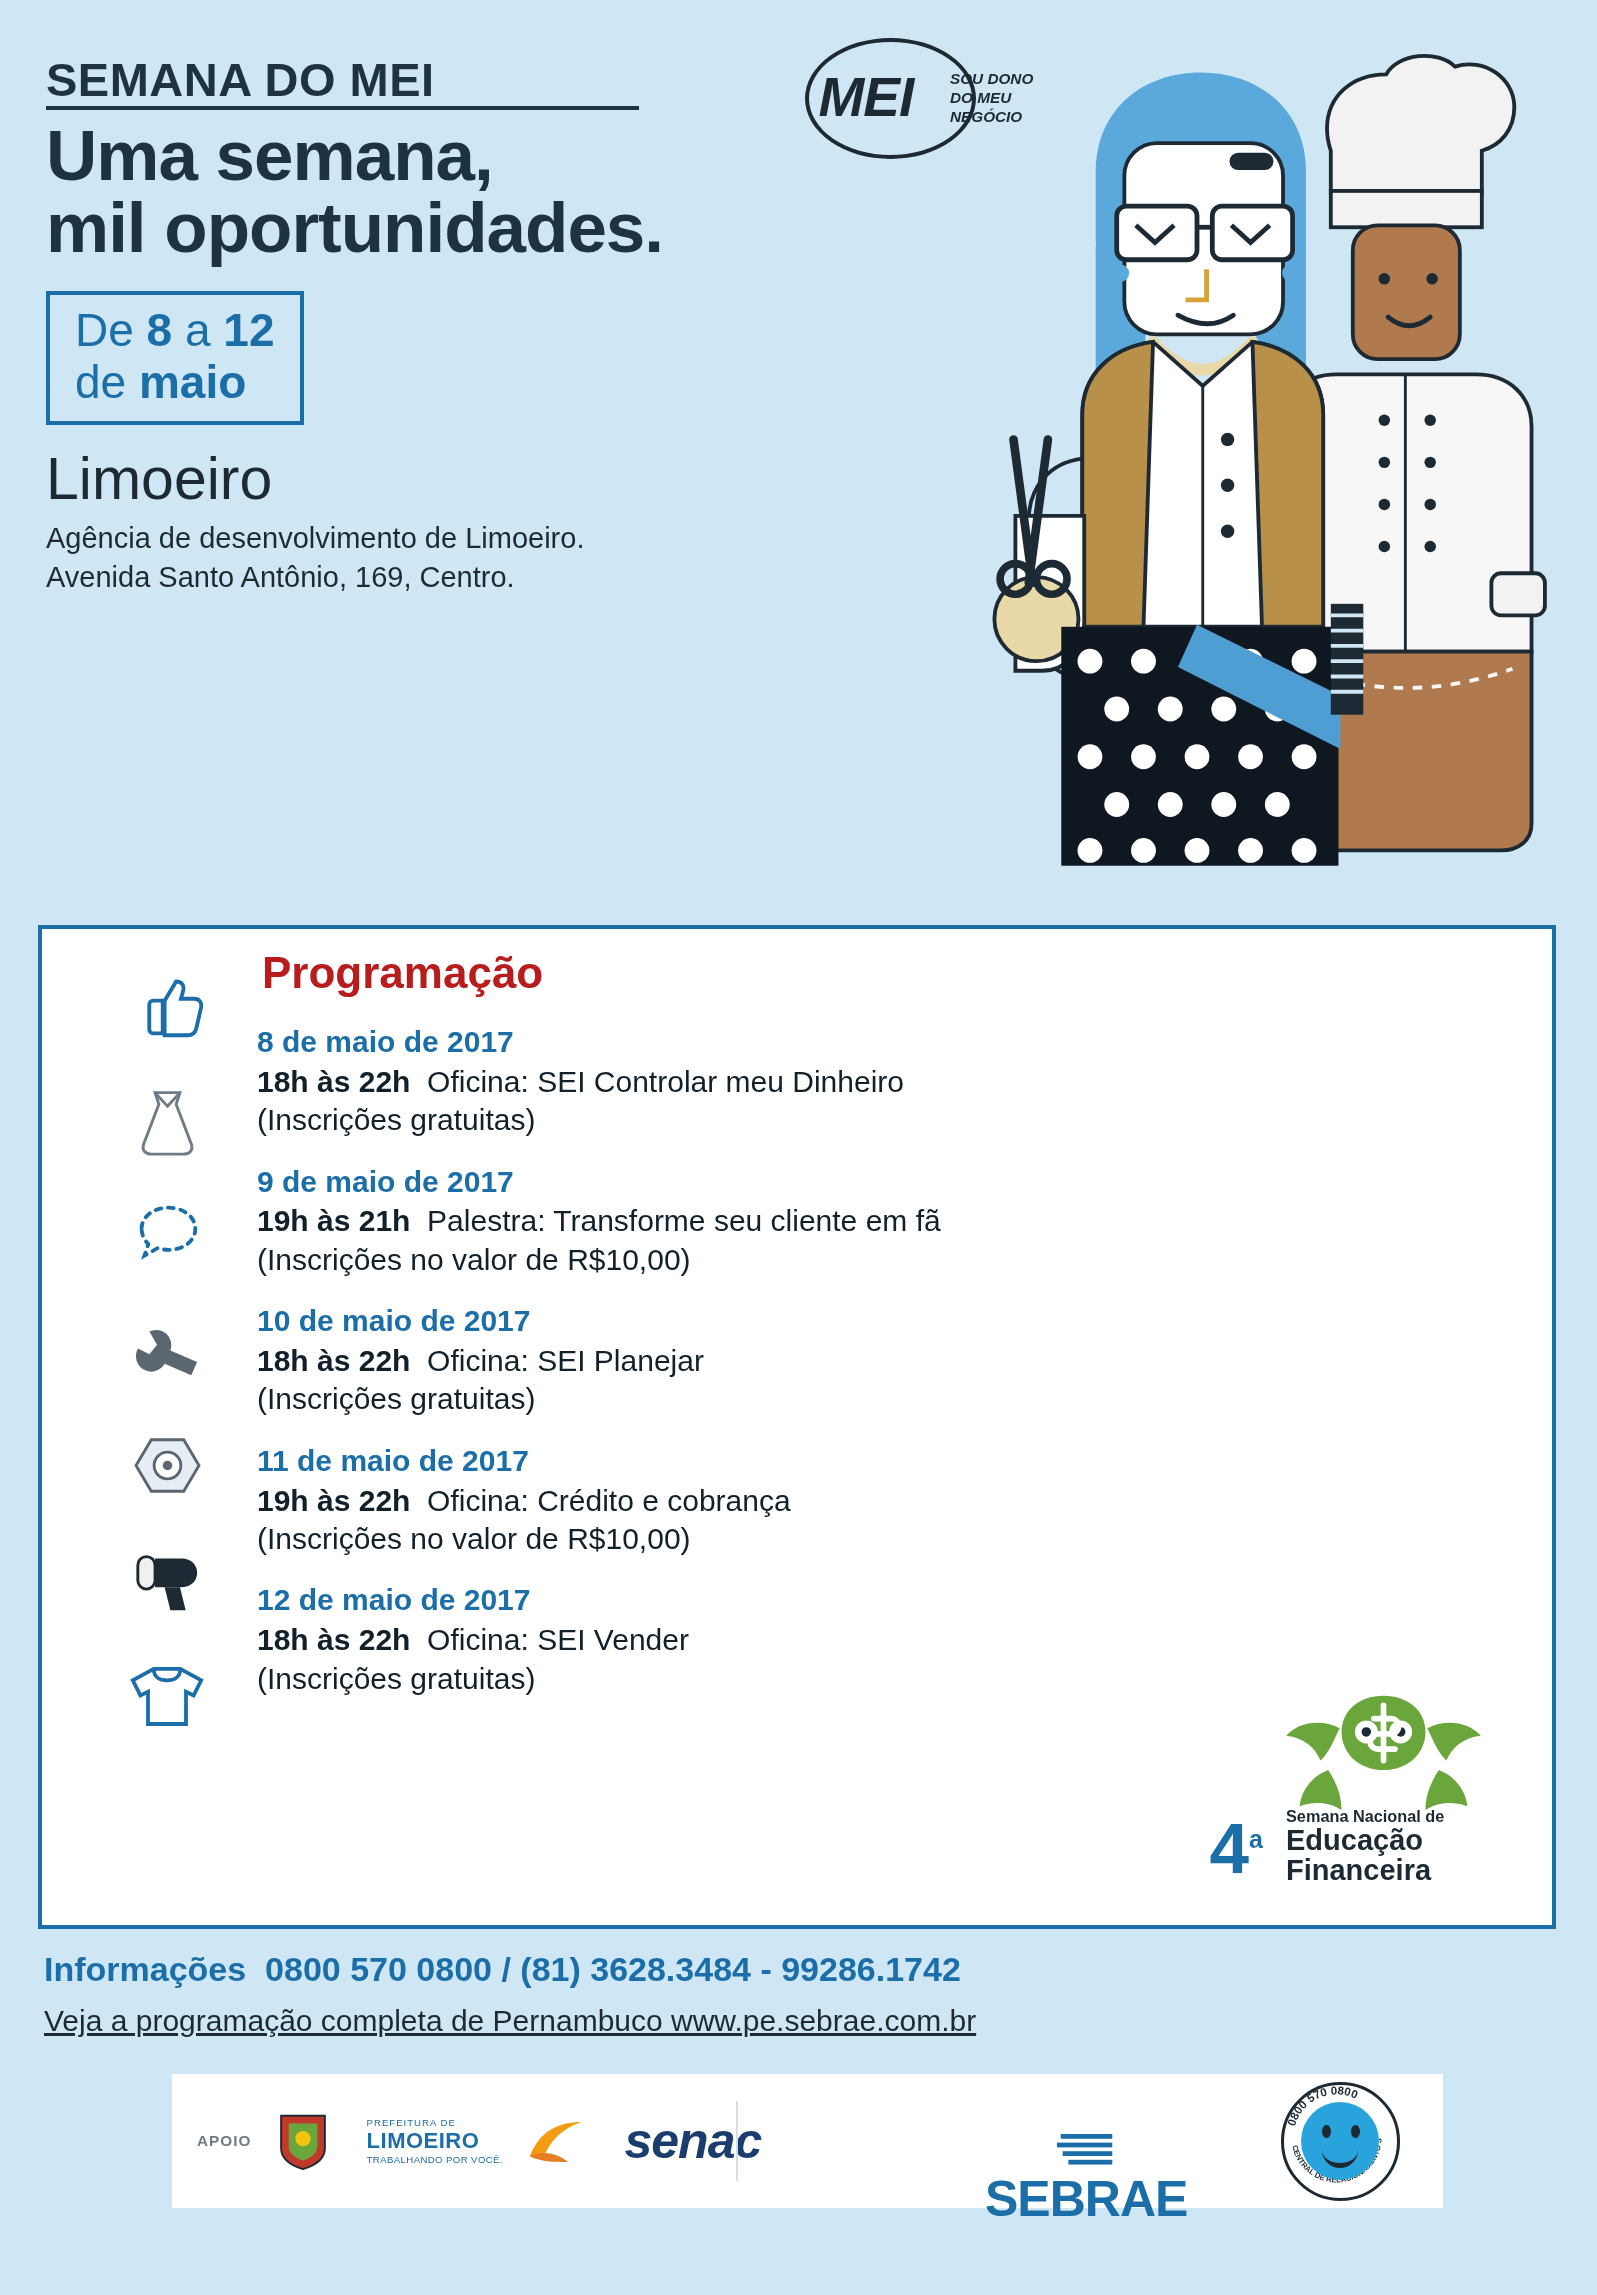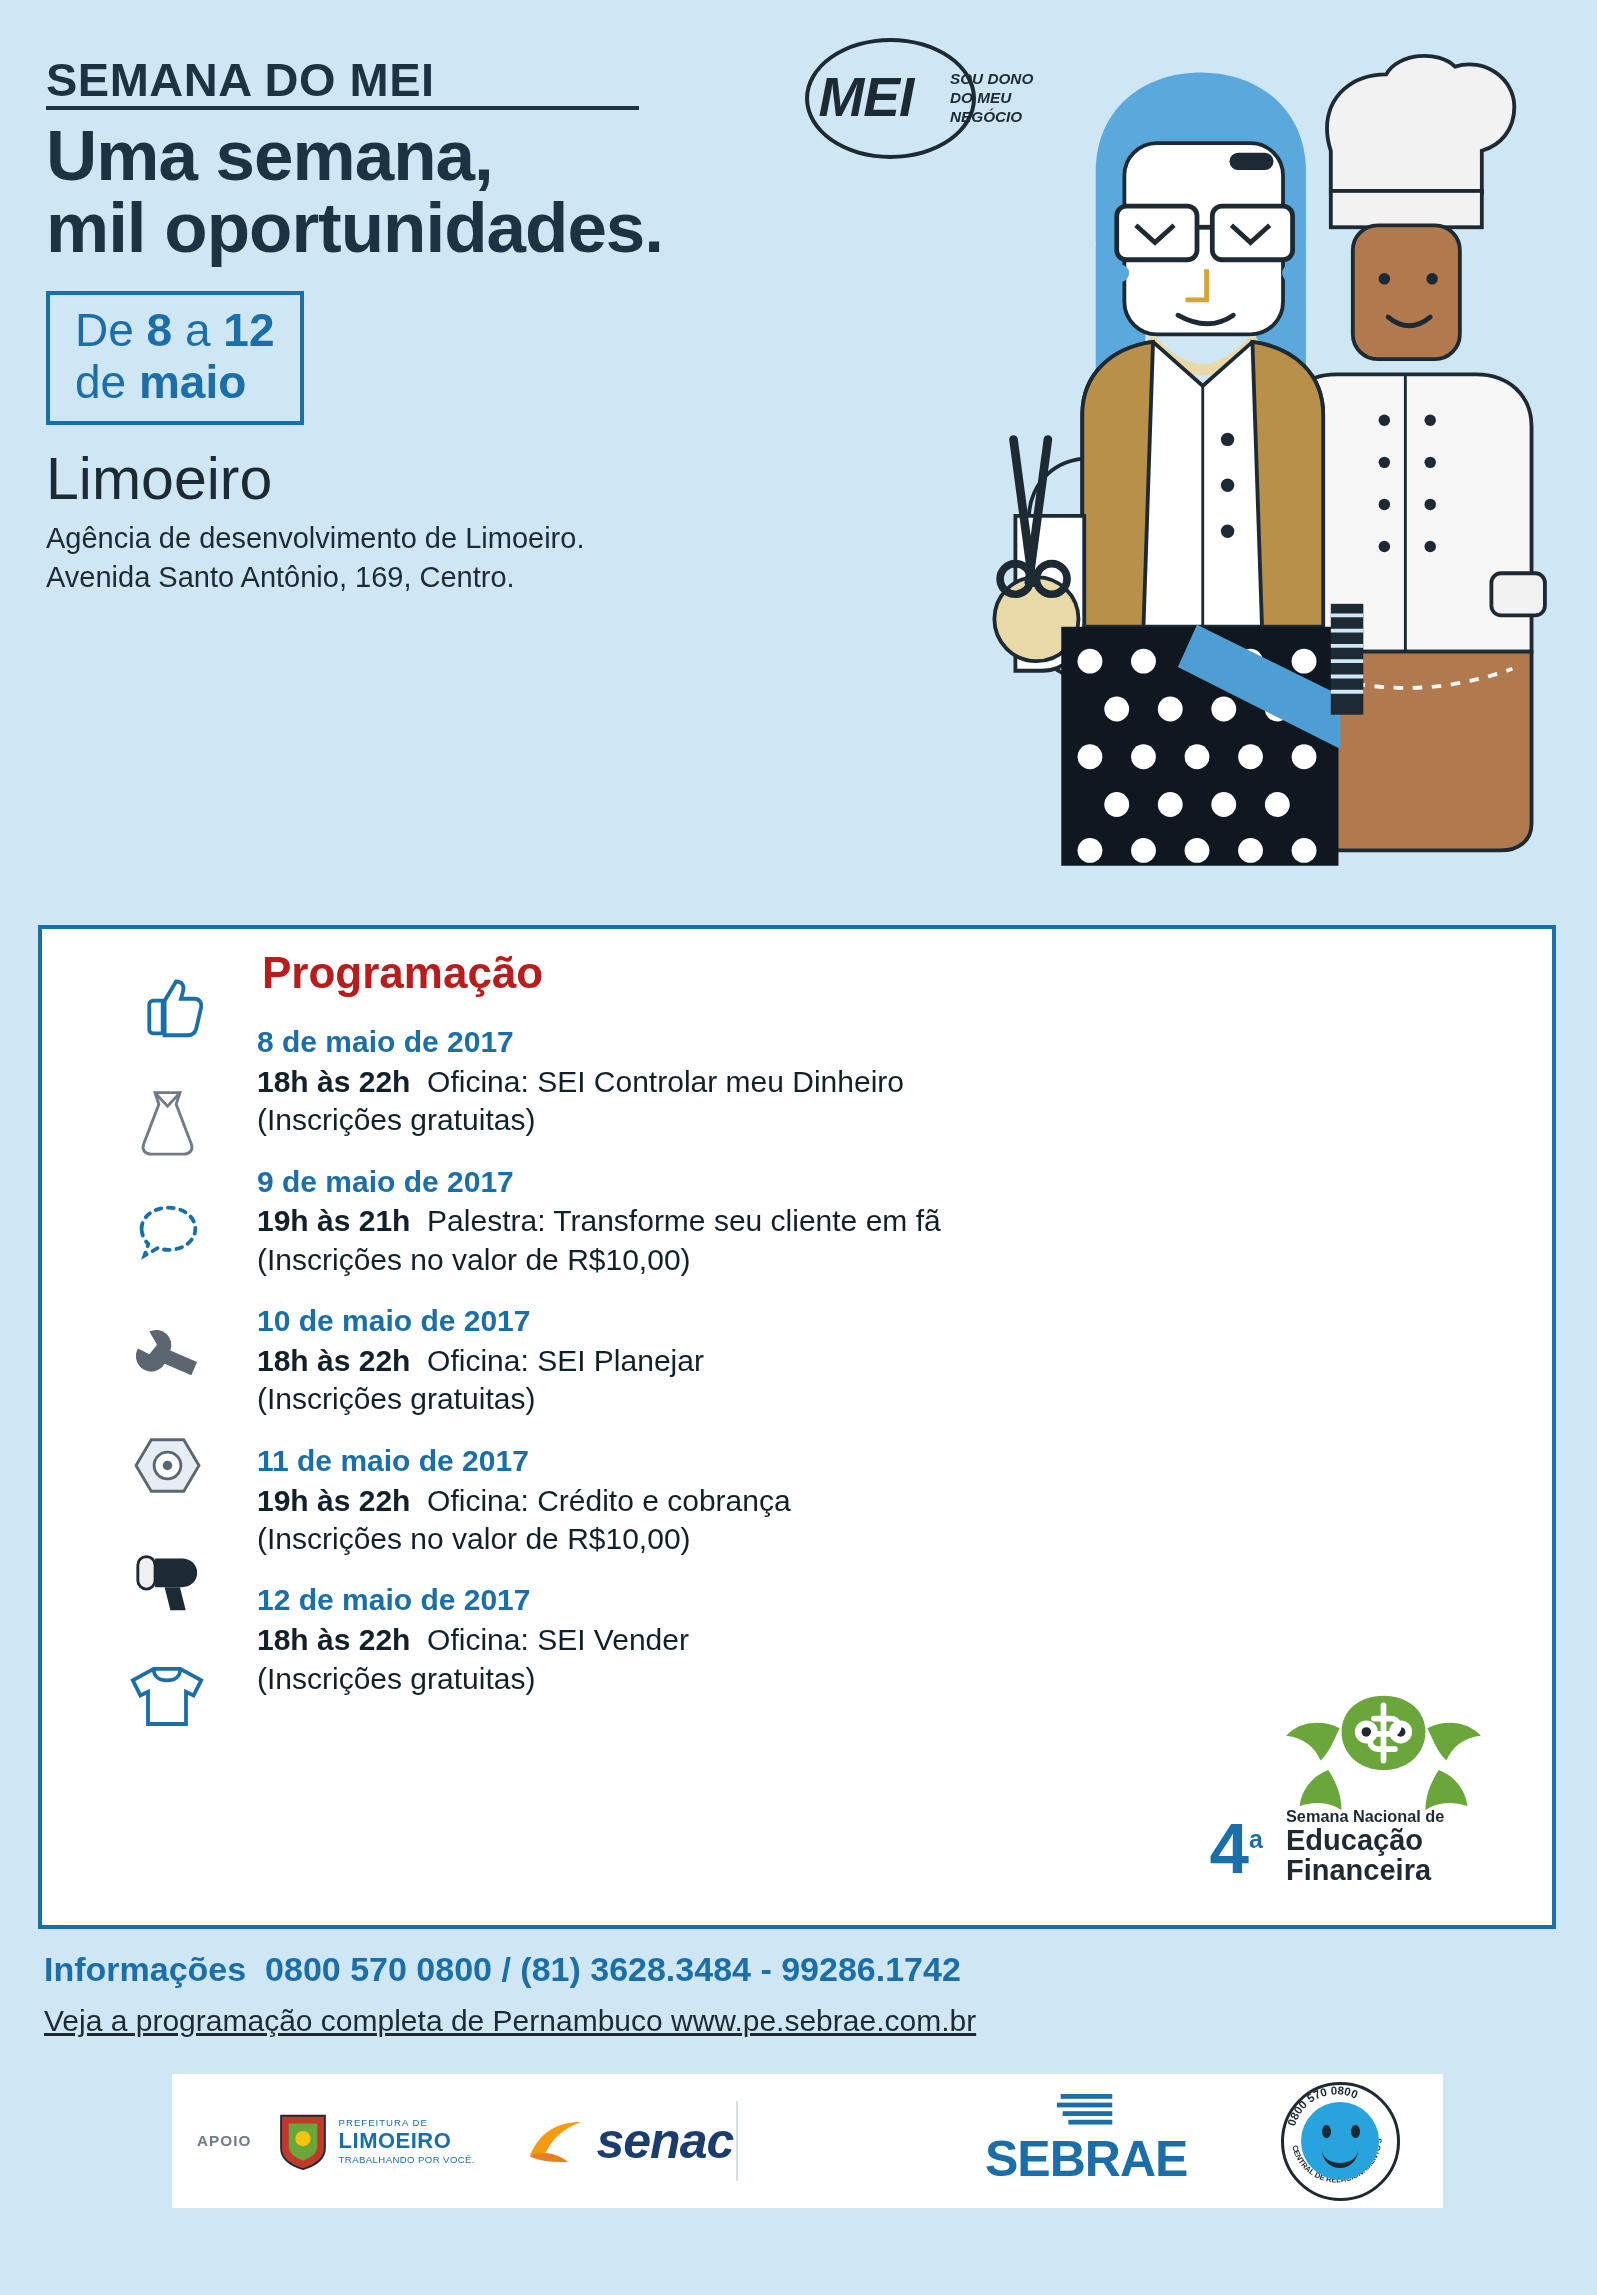--- a/index.html
+++ b/index.html
@@ -88,21 +88,21 @@
   }
   .site{position:absolute;left:44px;top:2004px;font-size:30px;color:#1d2a33;text-decoration:underline;}
 
   
   .footer{
     position:absolute;left:172px;top:2074px;width:1271px;height:134px;background:#ffffff;
   }
   .foot-label{
     font-size:15.3px;color:#6f7c86;letter-spacing:1px;font-weight:bold;
   }
-  .foot-item{position:absolute;top:0;height:134px;display:flex;align-items:center;}
+  .foot-item{position:absolute;top:0;height:134px;display:flex;align-items:center;gap:28px;}
   .divider{position:absolute;top:27px;width:1.9px;height:80px;background:#d8dfe4;}
 
   .pref-name{font-size:22px;font-weight:bold;color:#1b6ea8;letter-spacing:0.5px;}
   .pref-small{font-size:9.6px;color:#1b6ea8;letter-spacing:0.4px;}
   .pref-top{font-size:9.6px;color:#1b6ea8;letter-spacing:1px;}
 
   .senac-word{font-size:50px;font-weight:bold;color:#1b3d6d;letter-spacing:-1px;}
   .sebrae-word{font-size:50px;font-weight:bold;color:#1b6ea8;letter-spacing:-1px;}
 
   .call-circle{
@@ -389,21 +389,21 @@
       <svg width="59" height="50" viewBox="0 0 62 52">
         <path d="M4 42C14 16 34 6 58 6 40 12 26 24 18 44z" fill="#f39c12"></path>
         <path d="M4 42c12-6 28-4 40 6-16 0-28 0-40-6z" fill="#e67e22"></path>
       </svg>
       <span class="senac-word" style="margin-left:11.5px;font-style:italic;">senac</span>
     </div>
 
     <div class="divider" style="left:564px;"></div>
 
 
-    <div class="foot-item" style="left:813px;">
+    <div class="foot-item" style="left:813px;margin-top:40px;">
       <div>
         <svg width="63" height="32.5" viewBox="0 0 66 34" style="display:block;margin:0 auto 3.8px auto;">
           <g fill="#1b6ea8">
             <rect x="6" y="0" width="54" height="5"></rect>
               <rect x="2" y="9" width="58" height="5"></rect>
             <rect x="8" y="18" width="52" height="5"></rect>
               <rect x="14" y="27" width="46" height="5"></rect>
           </g>
         </svg>
         <span class="sebrae-word">SEBRAE</span>

